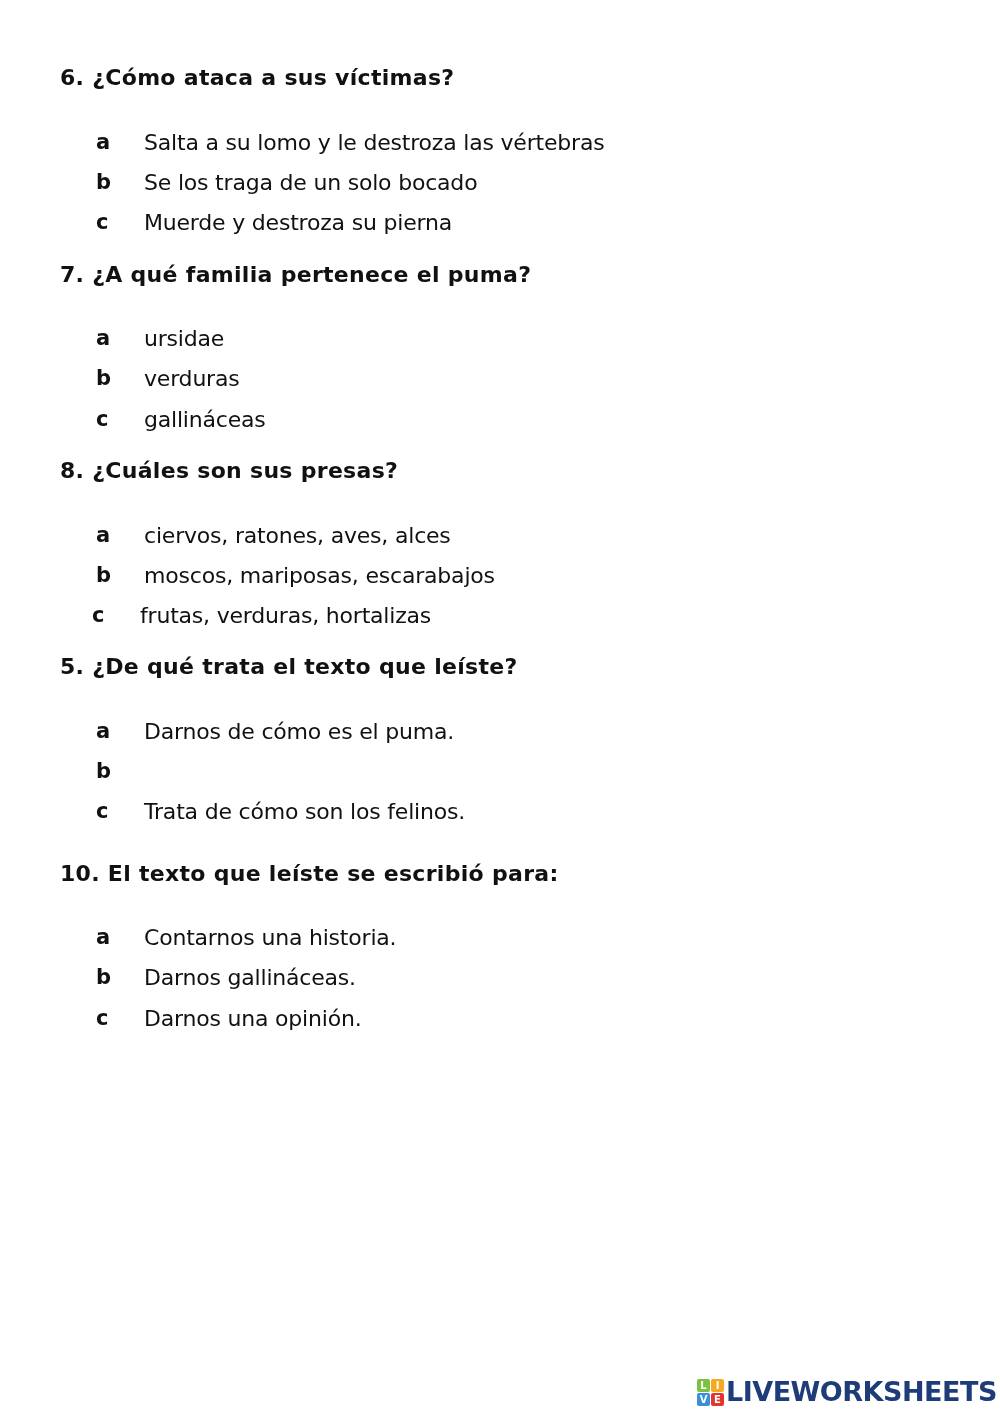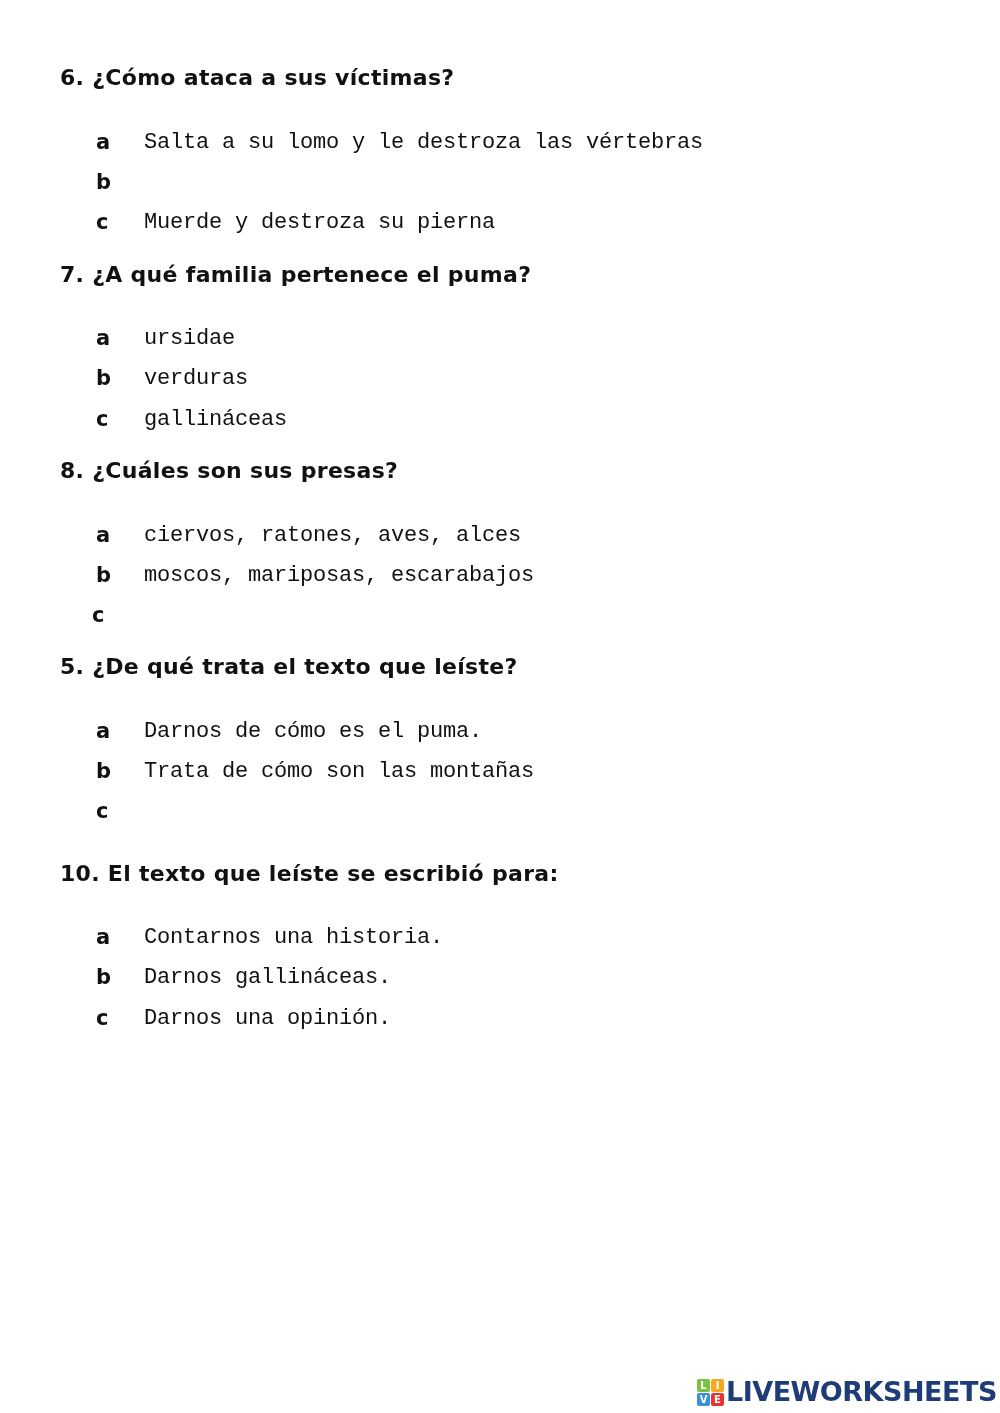--- a/index.html
+++ b/index.html
@@ -40,21 +40,20 @@
     .opt-letter {
       font-weight: bold;
       font-size: 21px;
       width: 48px;
       display: inline-block;
     }
     .opt-text {
       font-size: 22px;
       font-weight: normal;
       letter-spacing: -0.2px;
-      font-family: Liberation Mono, monospace;
     }
     .logo {
       position: absolute;
       left: 697px;
       top: 1378px;
       display: flex;
       align-items: center;
     }
     .logo-blocks {
       display: grid;
@@ -87,20 +86,21 @@
 <body>
 
 <div class="question" style="top:64px;">
   <div class="q-title">6. ¿Cómo ataca a sus víctimas?</div>
   <div class="option" style="top:63px;">
     <span class="opt-letter">a</span>
     <span class="opt-text">Salta a su lomo y le destroza las vértebras</span>
   </div>
   <div class="option" style="top:103px;">
     <span class="opt-letter">b</span>
+    <span class="opt-text">Se los traga de un solo bocado</span>
   </div>
   <div class="option" style="top:143px;">
     <span class="opt-letter">c</span>
     <span class="opt-text">Muerde y destroza su pierna</span>
   </div>
 </div>
 
 <div class="question" style="top:261px;">
   <div class="q-title">7. ¿A qué familia pertenece el puma?</div>
   <div class="option" style="top:62px;">
@@ -122,35 +122,36 @@
   <div class="option" style="top:63px;">
     <span class="opt-letter">a</span>
     <span class="opt-text">ciervos, ratones, aves, alces</span>
   </div>
   <div class="option" style="top:103px;">
     <span class="opt-letter">b</span>
     <span class="opt-text">moscos, mariposas, escarabajos</span>
   </div>
   <div class="option" style="top:143px; left:32px;">
     <span class="opt-letter">c</span>
+    <span class="opt-text">frutas, verduras, hortalizas</span>
   </div>
 </div>
 
 <div class="question" style="top:653px;">
   <div class="q-title">5. ¿De qué trata el texto que leíste?</div>
   <div class="option" style="top:63px;">
     <span class="opt-letter">a</span>
     <span class="opt-text">Darnos de cómo es el puma.</span>
   </div>
   <div class="option" style="top:103px;">
     <span class="opt-letter">b</span>
-    <span class="opt-text">Trata de cómo son las montañas</span>
   </div>
   <div class="option" style="top:143px;">
     <span class="opt-letter">c</span>
+    <span class="opt-text">Trata de cómo son los felinos.</span>
   </div>
 </div>
 
 <div class="question" style="top:860px;">
   <div class="q-title">10. El texto que leíste se escribió para:</div>
   <div class="option" style="top:62px;">
     <span class="opt-letter">a</span>
     <span class="opt-text">Contarnos una historia.</span>
   </div>
   <div class="option" style="top:102px;">

